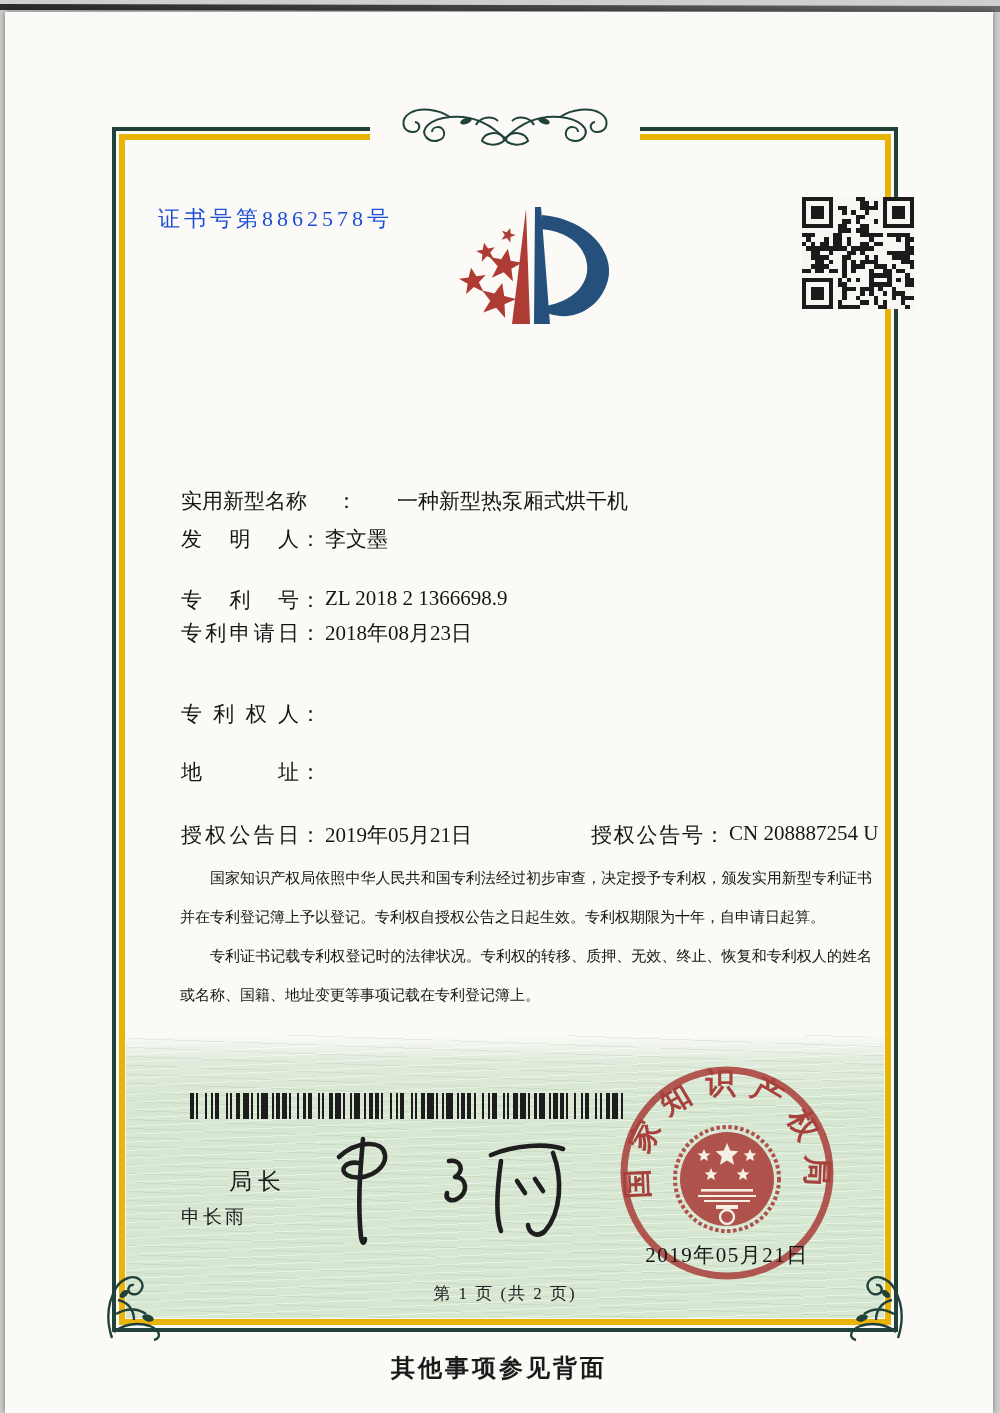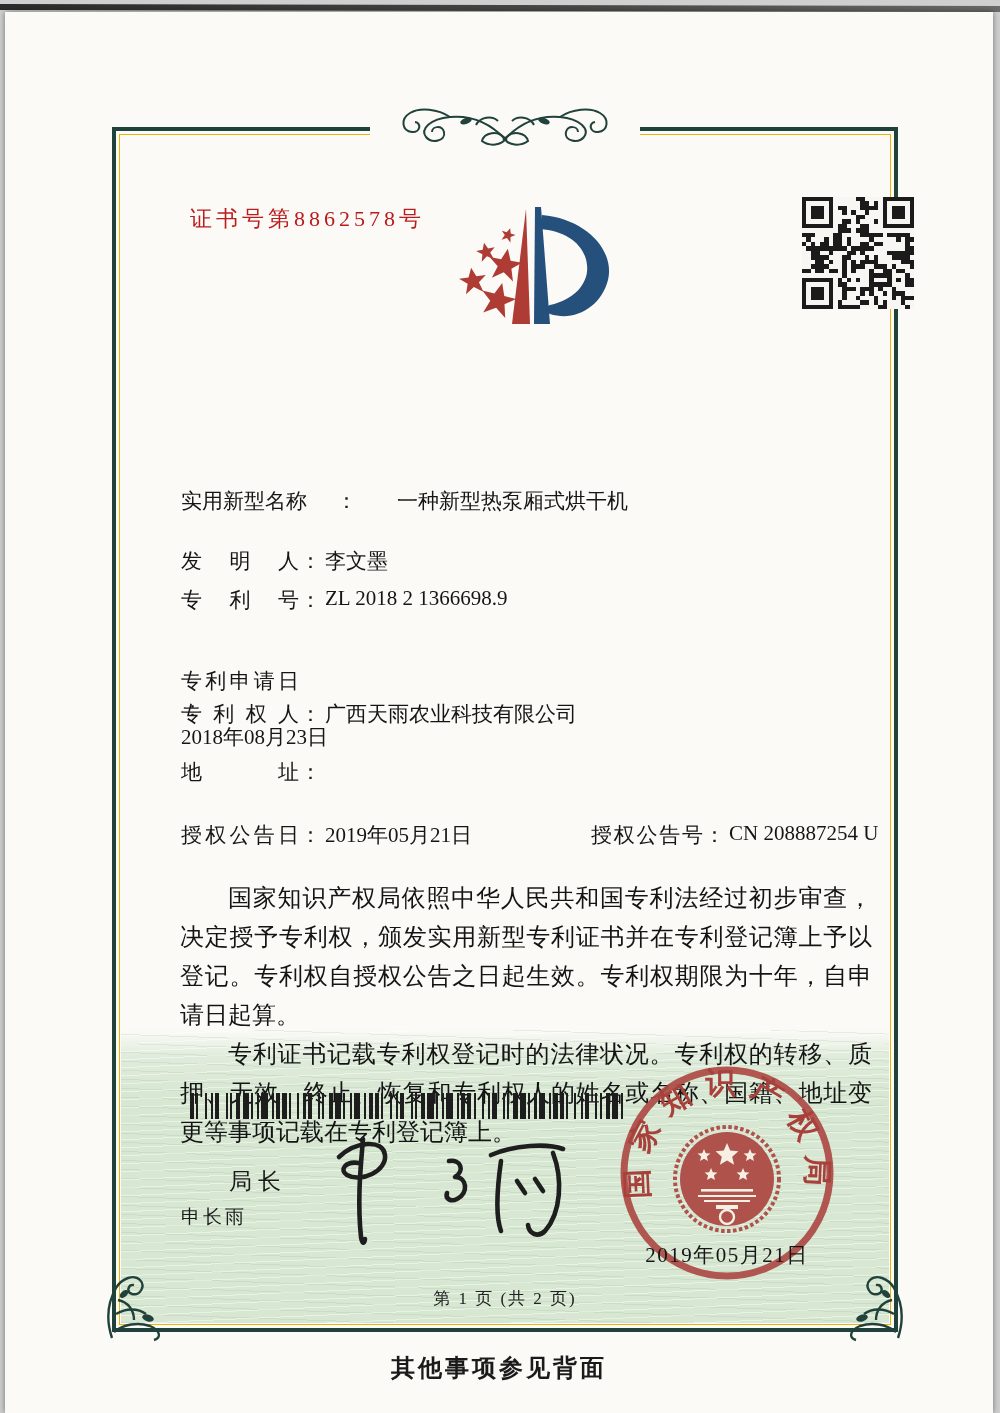--- a/index.html
+++ b/index.html
@@ -2,46 +2,46 @@
 <html><head>
 <meta charset="utf-8">
 <style>
   html,body{margin:0;padding:0;}
   body{width:1000px;height:1413px;background:#cfcfcf;font-family:"Liberation Serif","DejaVu Serif",serif;overflow:hidden;}
   #stage{position:relative;width:1000px;height:1413px;}
   .paper{position:absolute;left:5px;top:12px;right:7px;bottom:0;background:#fbfaf7;box-shadow:0 0 6px rgba(0,0,0,.45);}
   .scan-edge{position:absolute;left:0;top:5px;width:100%;height:6px;background:linear-gradient(90deg,#2b2b2b,#4a4a4a 60%,#6a6a6a);transform:rotate(.12deg);}
   
   .frame{position:absolute;left:107px;top:115px;width:778px;height:1197px;border:4px solid #21423a;}
-  .frame-inner{position:absolute;inset:3px;border:1px solid #eab308;text-decoration:underline;}
+  .frame-inner{position:absolute;inset:3px;border:6px solid #eab308;text-decoration:underline;}
   .green-zone{position:absolute;left:1px;right:1px;bottom:1px;top:895px;
     background:linear-gradient(180deg,rgba(215,231,210,0) 0%,rgba(215,231,210,.75) 9%,#d7e7d2 22%);}
   .green-zone::after{content:"";position:absolute;inset:0;
     background:repeating-linear-gradient(-2.5deg,rgba(255,255,255,.45) 0 1px,transparent 1px 8px),
                repeating-linear-gradient(2deg,rgba(140,175,140,.18) 0 1px,transparent 1px 9px);}
   .ornament-top{position:absolute;left:50%;top:-26px;transform:translateX(-50%);background:#fbfaf7;padding:0 10px;}
   .corner-orn{position:absolute;bottom:-14px;}
   .corner-orn.left{left:-14px;}
   .corner-orn.right{right:-14px;transform:scaleX(-1);}
   
   .abs{position:absolute;}
-  .cert-no{left:42px;top:73px;font-size:22px;letter-spacing:4px;color:#b91c1c;margin-left:32px;}
+  .cert-no{left:42px;top:73px;font-size:22px;letter-spacing:4px;color:#1d4ed8;}
   .logo{left:313px;top:62px;}
   .qr{left:686px;top:66px;}
   .title{left:0;top:218px;width:100%;text-align:center;font-size:48px;font-weight:bold;letter-spacing:9px;color:#111;}
   .rows{position:absolute;left:0;top:0;width:100%;height:100%;font-size:21px;color:#151515;}
   .row{position:absolute;left:65px;display:flex;align-items:flex-start;}
   .row .lab{display:inline-block;width:118px;text-align:justify;text-align-last:justify;white-space:nowrap;overflow:visible;}
   .row .colon{margin:0 4px 0 1px;}
   .row .val{white-space:nowrap;}
   .row .val.wrap{white-space:normal;width:566px;line-height:31px;}
-  .r1{top:356px;gap:36px;} .r2{top:416px;} .r3{top:455px;} .r4{top:536px;flex-direction:column;} .r5{top:569px;} .r6{top:627px;} .r7{top:690px;}
+  .r1{top:356px;gap:36px;} .r2{top:394px;} .r3{top:455px;} .r4{top:488px;} .r5{top:569px;} .r6{top:627px;} .r7{top:690px;}
   .pair2{position:absolute;left:410px;top:0;display:flex;}
   .pair2 .lab{width:112px;}
-  .body-text{position:absolute;left:64px;top:728px;width:692px;font-size:24px;line-height:39px;text-align:justify;color:#141414;margin-top:20px;}
+  .body-text{position:absolute;left:64px;top:728px;width:692px;font-size:15px;line-height:39px;text-align:justify;color:#141414;}
   .body-text p{margin:0;text-indent:2em;}
   .barcode{left:74px;top:962px;}
   .sig-title{left:65px;top:1035px;font-size:23px;letter-spacing:6px;color:#1a1a1a;margin-left:48px;}
   .sig-name{left:65px;top:1073px;font-size:19px;letter-spacing:3px;color:#1a1a1a;}
   .sig-hand{left:185px;top:988px;}
   .seal{left:496px;top:930px;}
   .page-no{left:0;bottom:14px;width:100%;text-align:center;font-size:17px;letter-spacing:2px;color:#222;}
   .footer-note{position:absolute;left:0;top:1340px;width:100%;text-align:center;font-size:24px;font-weight:600;letter-spacing:3px;color:#1a1a1a;}
 </style>
 </head>
@@ -355,21 +355,20 @@
           <span class="val">ZL 2018 2 1366698.9</span>
         </div>
         <div class="row r4">
           <span class="lab">专利申请日</span>
             <span class="colon">：</span>
           <span class="val">2018年08月23日</span>
         </div>
         <div class="row r5">
           <span class="lab">专利权人</span>
             <span class="colon">：</span>
-          <span class="val">广西天雨农业科技有限公司</span>
         </div>
         <div class="row r6">
           <span class="lab">地址</span>
             <span class="colon">：</span>
         </div>
         <div class="row r7">
           <span class="lab">授权公告日</span>
             <span class="colon">：</span>
           <span class="val">2019年05月21日</span>
           <span class="pair2">

